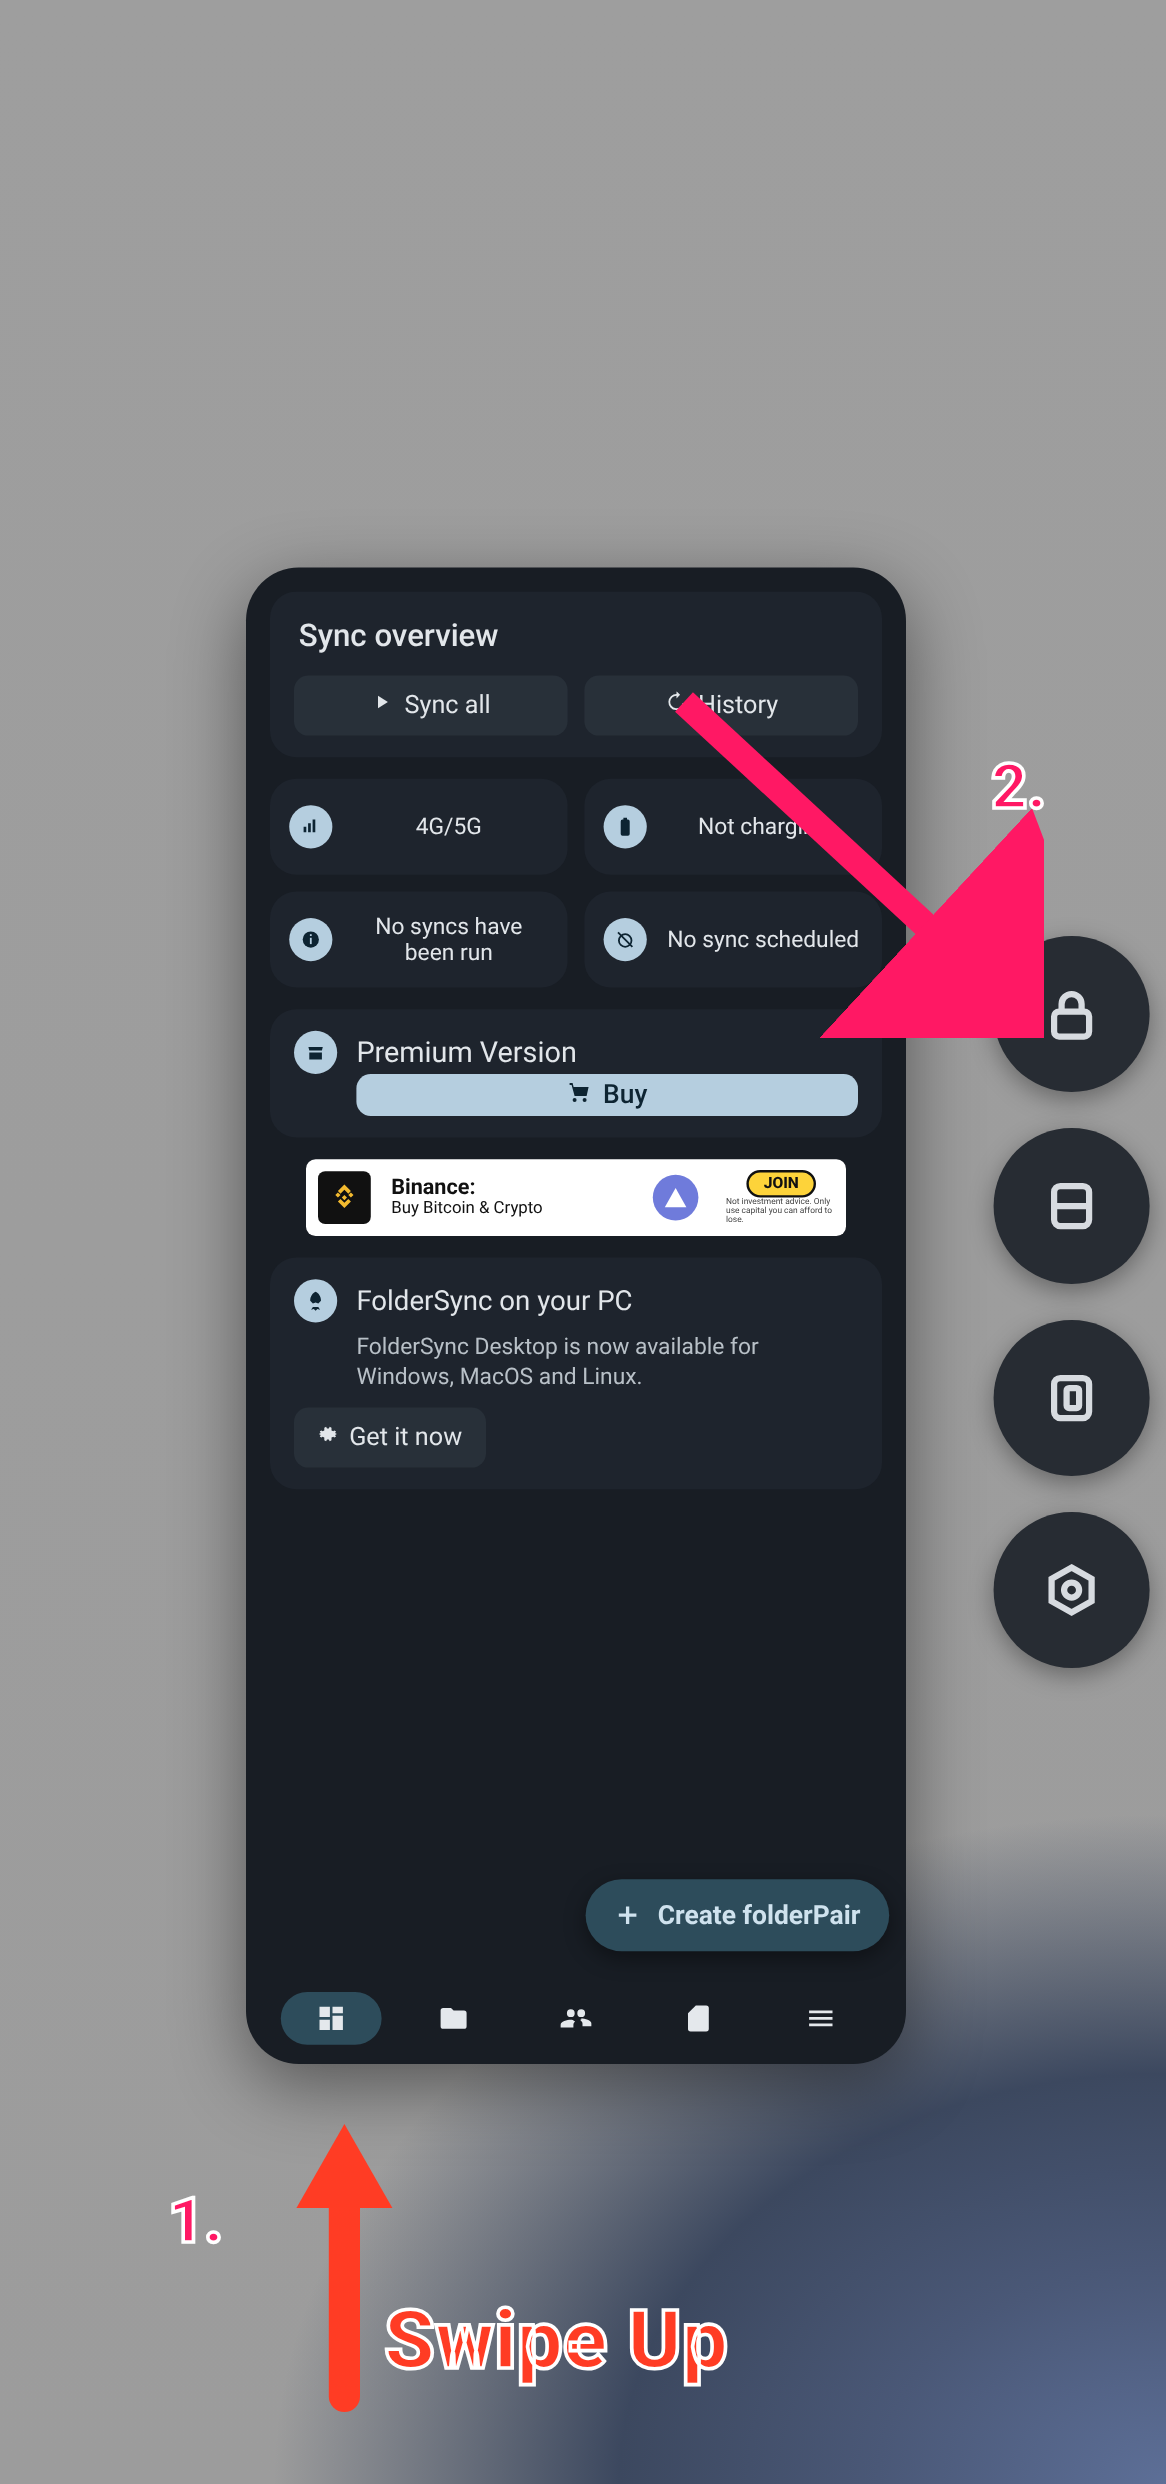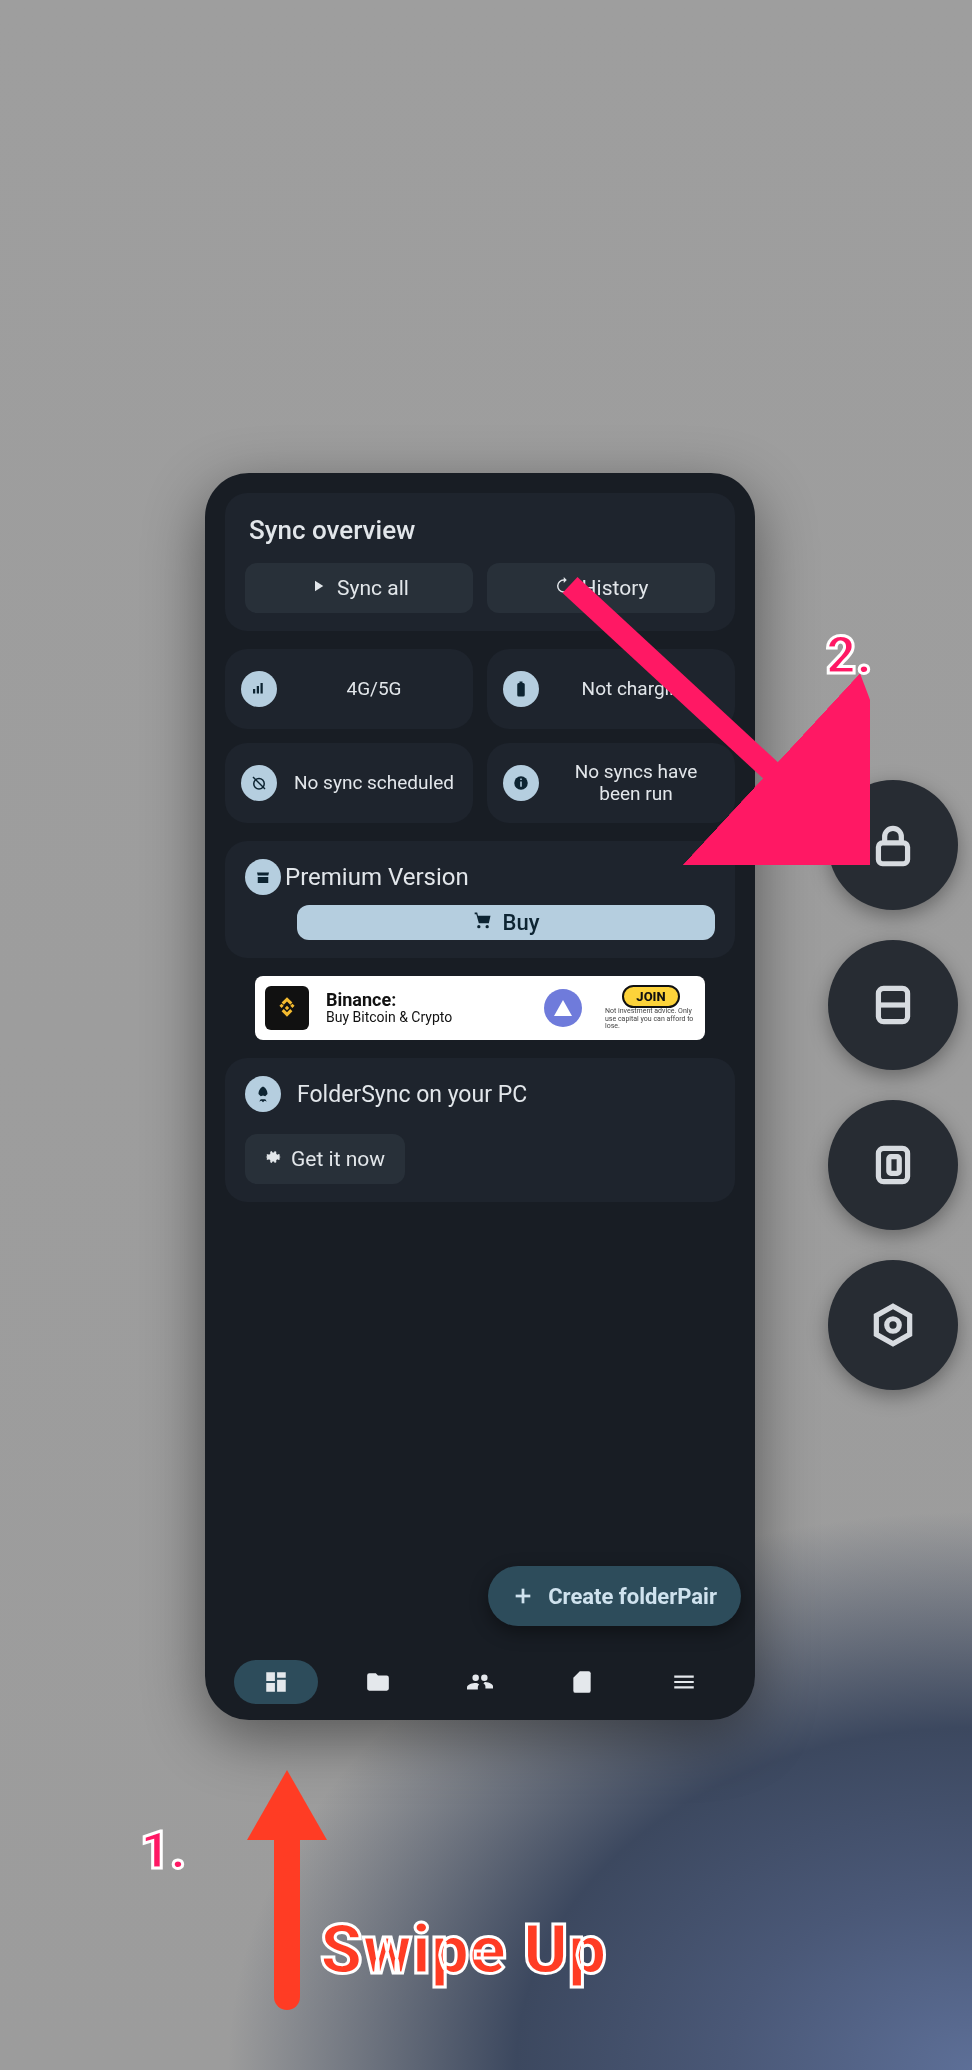--- a/index.html
+++ b/index.html
@@ -52,21 +52,21 @@
     background:var(--panel);border-radius:22px;height:80px;
     display:flex;align-items:center;gap:14px;padding:0 16px;box-sizing:border-box;
   }
   .ic{
     width:36px;height:36px;border-radius:50%;background:var(--accent-soft);
     display:flex;align-items:center;justify-content:center;flex-shrink:0;
   }
   .ic svg{width:18px;height:18px;fill:#0d2432}
   .info .txt{font-size:19px;line-height:1.15;text-align:center;flex:1}
 
-  .premium .head{display:flex;align-items:center;gap:4px;margin-bottom:10px}
+  .premium .head{display:flex;align-items:center;gap:16px;}
   .premium .ptitle{font-size:24px}
   .premium .pbody{font-size:19px;color:var(--text-dim);line-height:1.35;margin:4px 0 16px 52px}
   .buy{
     margin-left:52px;background:var(--accent-soft);color:#0d2432;
     height:35px;border-radius:12px;display:flex;align-items:center;justify-content:center;gap:10px;
     font-size:22px;font-weight:500;
   }
 
   .ad{
     background:#fff;border-radius:8px;height:64px;margin:0 30px;
@@ -181,35 +181,35 @@
         <span class="ic">
           <svg viewBox="0 0 24 24">
               <path d="M15 4h-1V2h-4v2H9a2 2 0 0 0-2 2v14a2 2 0 0 0 2 2h6a2 2 0 0 0 2-2V6a2 2 0 0 0-2-2z"></path>
             </svg>
         </span>
         <div class="txt">Not charging</div>
       </div>
       <div class="info">
         <span class="ic">
           <svg viewBox="0 0 24 24">
-              <circle cx="12" cy="13" r="7" fill="none" stroke="#0d2432" stroke-width="2"></circle>
-              <line x1="4" y1="4" x2="20" y2="20" stroke="#0d2432" stroke-width="2"></line>
-            </svg>
-        </span>
-        <div class="txt">No sync scheduled</div>
-      </div>
-      <div class="info">
-        <span class="ic">
-          <svg viewBox="0 0 24 24">
               <circle cx="12" cy="12" r="9"></circle>
               <rect x="11" y="10" width="2" height="7" fill="#b5cedf"></rect>
               <rect x="11" y="6" width="2" height="2" fill="#b5cedf"></rect>
             </svg>
         </span>
         <div class="txt">No syncs have been run</div>
+      </div>
+      <div class="info">
+        <span class="ic">
+          <svg viewBox="0 0 24 24">
+              <circle cx="12" cy="13" r="7" fill="none" stroke="#0d2432" stroke-width="2"></circle>
+              <line x1="4" y1="4" x2="20" y2="20" stroke="#0d2432" stroke-width="2"></line>
+            </svg>
+        </span>
+        <div class="txt">No sync scheduled</div>
       </div>
     </div>
 
     <div class="card premium">
       <div class="head">
         <span class="ic">
           <svg viewBox="0 0 24 24">
               <path d="M4 6h16l-1 4H5L4 6zm1 6h14v8H5v-8zm5 2 4 2-4 2v-4z"></path>
             </svg>
         </span>
@@ -244,20 +244,21 @@
 
     <div class="card pc-card">
       <div class="head" style="display:flex;align-items:center;gap:16px;margin-bottom:8px">
         <span class="ic">
           <svg viewBox="0 0 24 24">
               <path d="M12 2c3 1 6 5 6 10l-3 3-3-1-3 1-3-3c0-5 3-9 6-10zM9 19l-2 3 3-1 2 2 2-2 3 1-2-3H9z"></path>
             </svg>
         </span>
         <div class="ptitle" style="font-size:23px">FolderSync on your PC</div>
       </div>
+      <div class="pbody">FolderSync Desktop is now available for Windows, MacOS and Linux.</div>
       <div class="getit">
         <span>
           <svg viewBox="0 0 24 24" width="18" height="18" fill="#e2e6ea">
               <path d="M12 8a4 4 0 1 0 0 8 4 4 0 0 0 0-8zm9 4-2-1 1-2-2-1-1 1-2-1V5l-2-1-1 2h-2L9 4 7 5v3l-2 1-1-1-2 1 1 2-2 1 2 1-1 2 2 1 1-1 2 1v3l2 1 1-2h2l1 2 2-1v-3l2-1 1 1 2-1-1-2 2-1z"></path>
             </svg>
         </span>
         <span>Get it now</span>
       </div>
     </div>
   </div>

